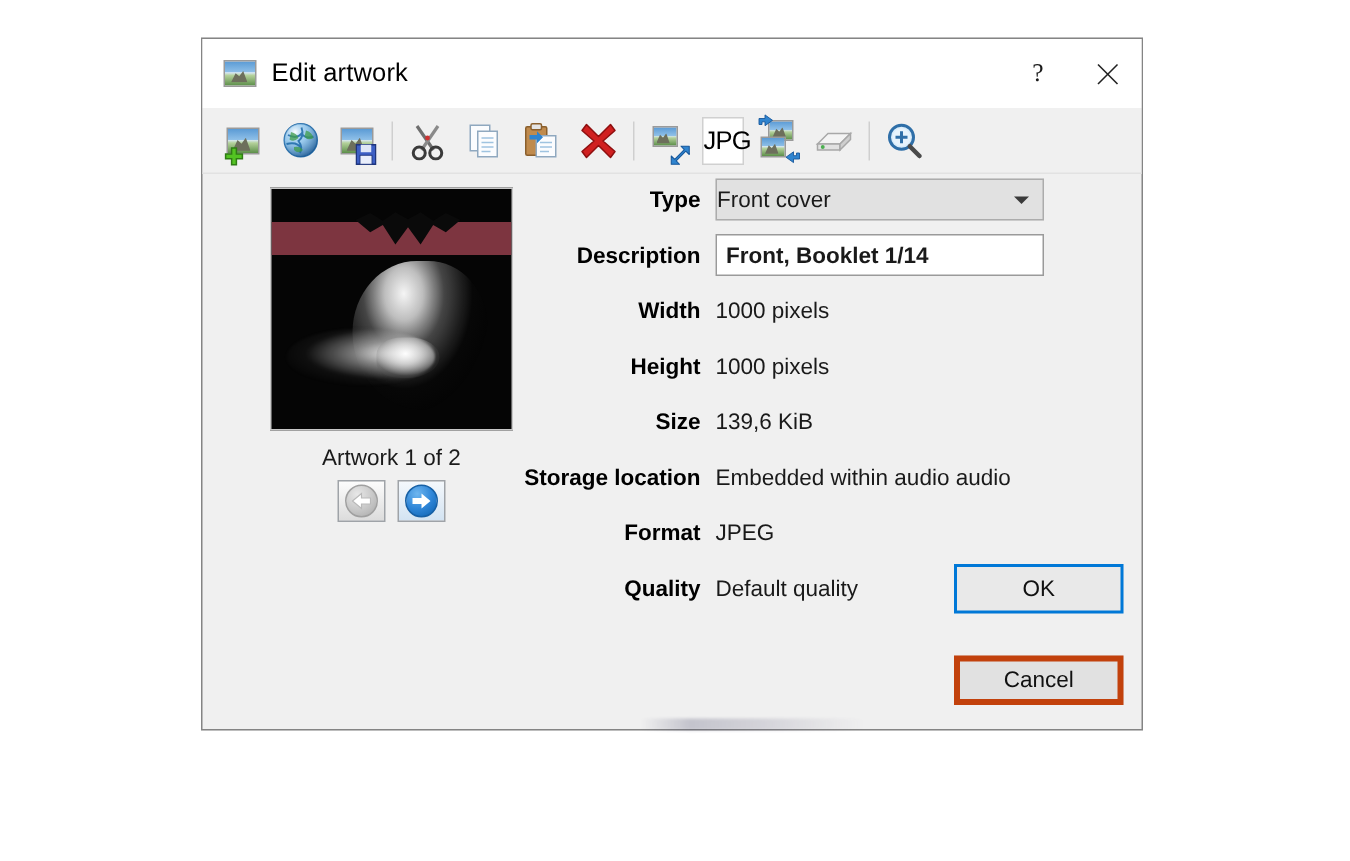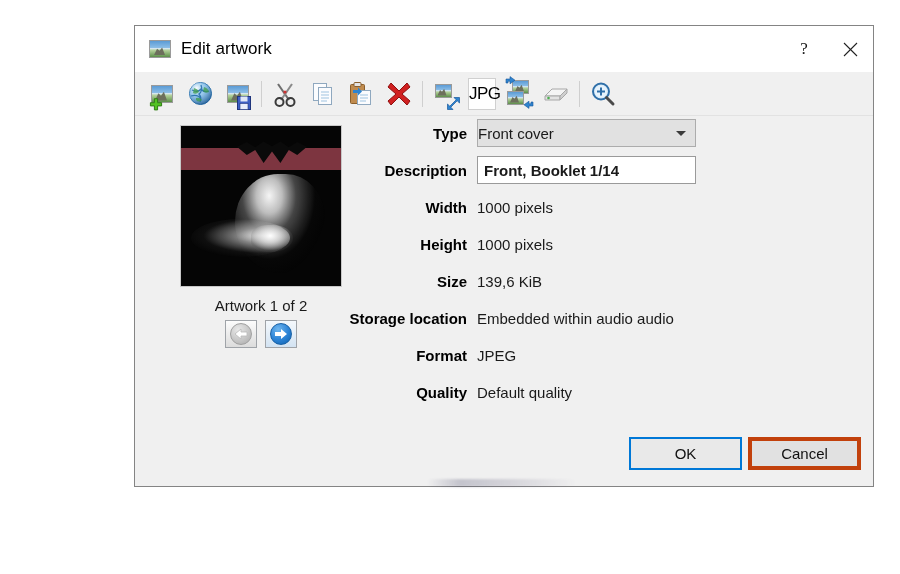--- a/index.html
+++ b/index.html
@@ -6,21 +6,21 @@
     margin: 0; padding: 0;
     width: 900px; height: 574px;
     background: #ffffff;
     font-family: "Liberation Sans", sans-serif;
     overflow: hidden;
   }
 
   #dialog {
     position: absolute;
     left: 134px; top: 25px;
-    width: 740px; height: 462px;
+    width: 628px; height: 462px;
     background: #f0f0f0;
     border: 1px solid #848484;
     box-sizing: border-box;
     display: flex;
     flex-direction: column;
   }
 
   
   .titlebar {
     height: 46px;
@@ -274,21 +274,22 @@
     font-size: 15px;
     color: #1a1a1a;
     font-weight: bold;
   }
 
   
   .footer {
     position: absolute;
     right: 12px; bottom: 16px;
     display: flex;
-    gap: 6px;
+    gap: 28px;
+    flex-direction: column;
   }
   .btn {
     width: 113px; height: 33px;
     box-sizing: border-box;
     display: flex; align-items: center; justify-content: center;
     font-size: 15px;
     color: #111;
     background: #e1e1e1;
     border: 4px solid #c2410c;
   }

